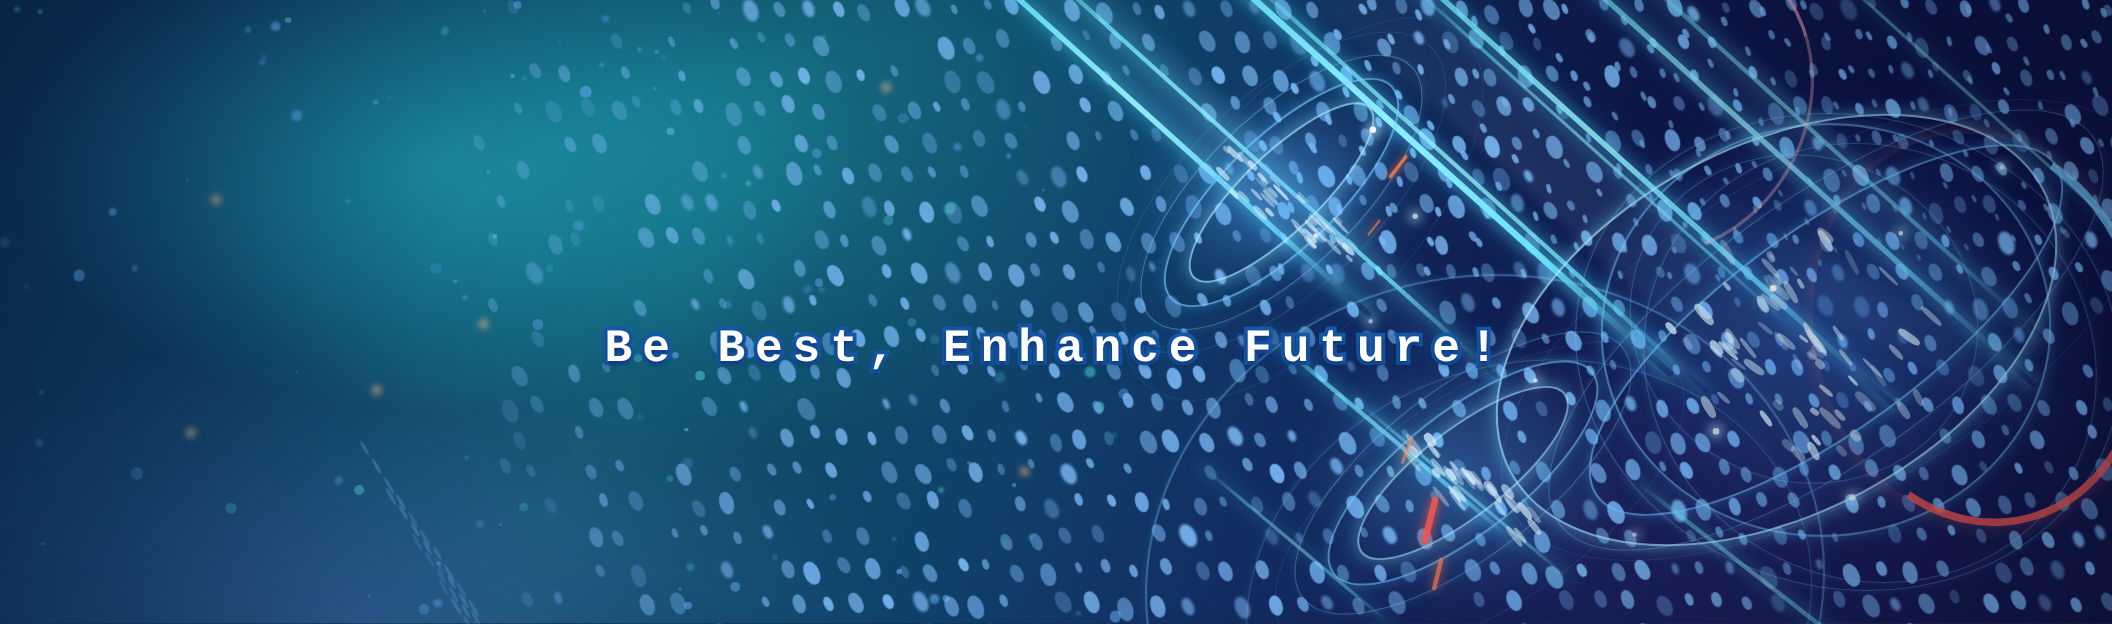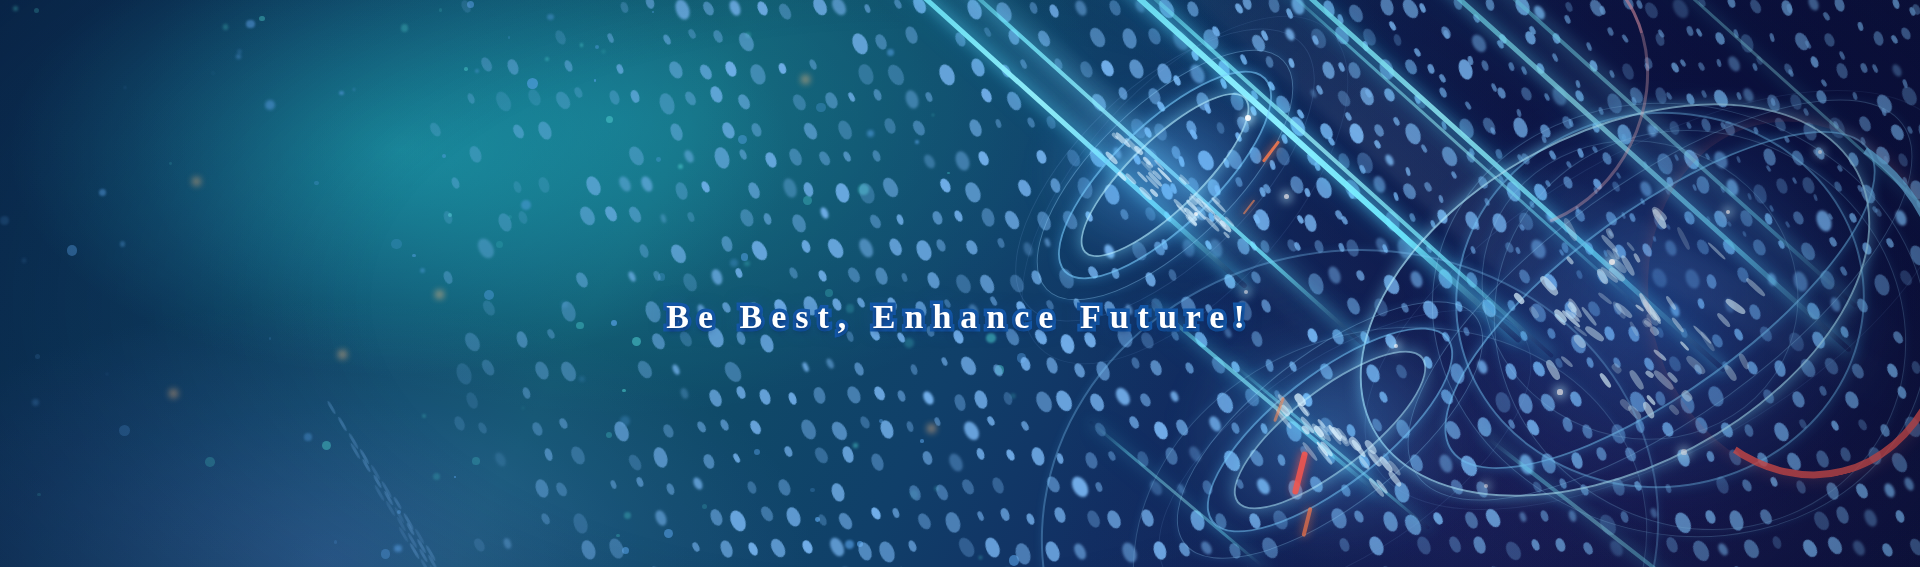--- a/index.html
+++ b/index.html
@@ -117,23 +117,23 @@
     color:#ffffff;
     margin:0;
     white-space:nowrap;
     -webkit-text-stroke:7px #1559a8;
     paint-order:stroke fill;
     text-shadow:
       0 3px 5px rgba(5,20,60,.55),
       0 0 18px rgba(30,90,175,.55);
   }
   #title-en{
-    font-family:Liberation Serif, serif;
+    font-family:Liberation Mono, monospace;
     font-weight:700;
-    font-size:34px;
+    font-size:42px;
     line-height:62px;
     letter-spacing:9px;
     color:#ffffff;
     margin:0;
     white-space:nowrap;
     -webkit-text-stroke:7px #1559a8;
     paint-order:stroke fill;
     text-shadow:
       0 3px 5px rgba(5,20,60,.55),
       0 0 18px rgba(30,90,175,.55);

